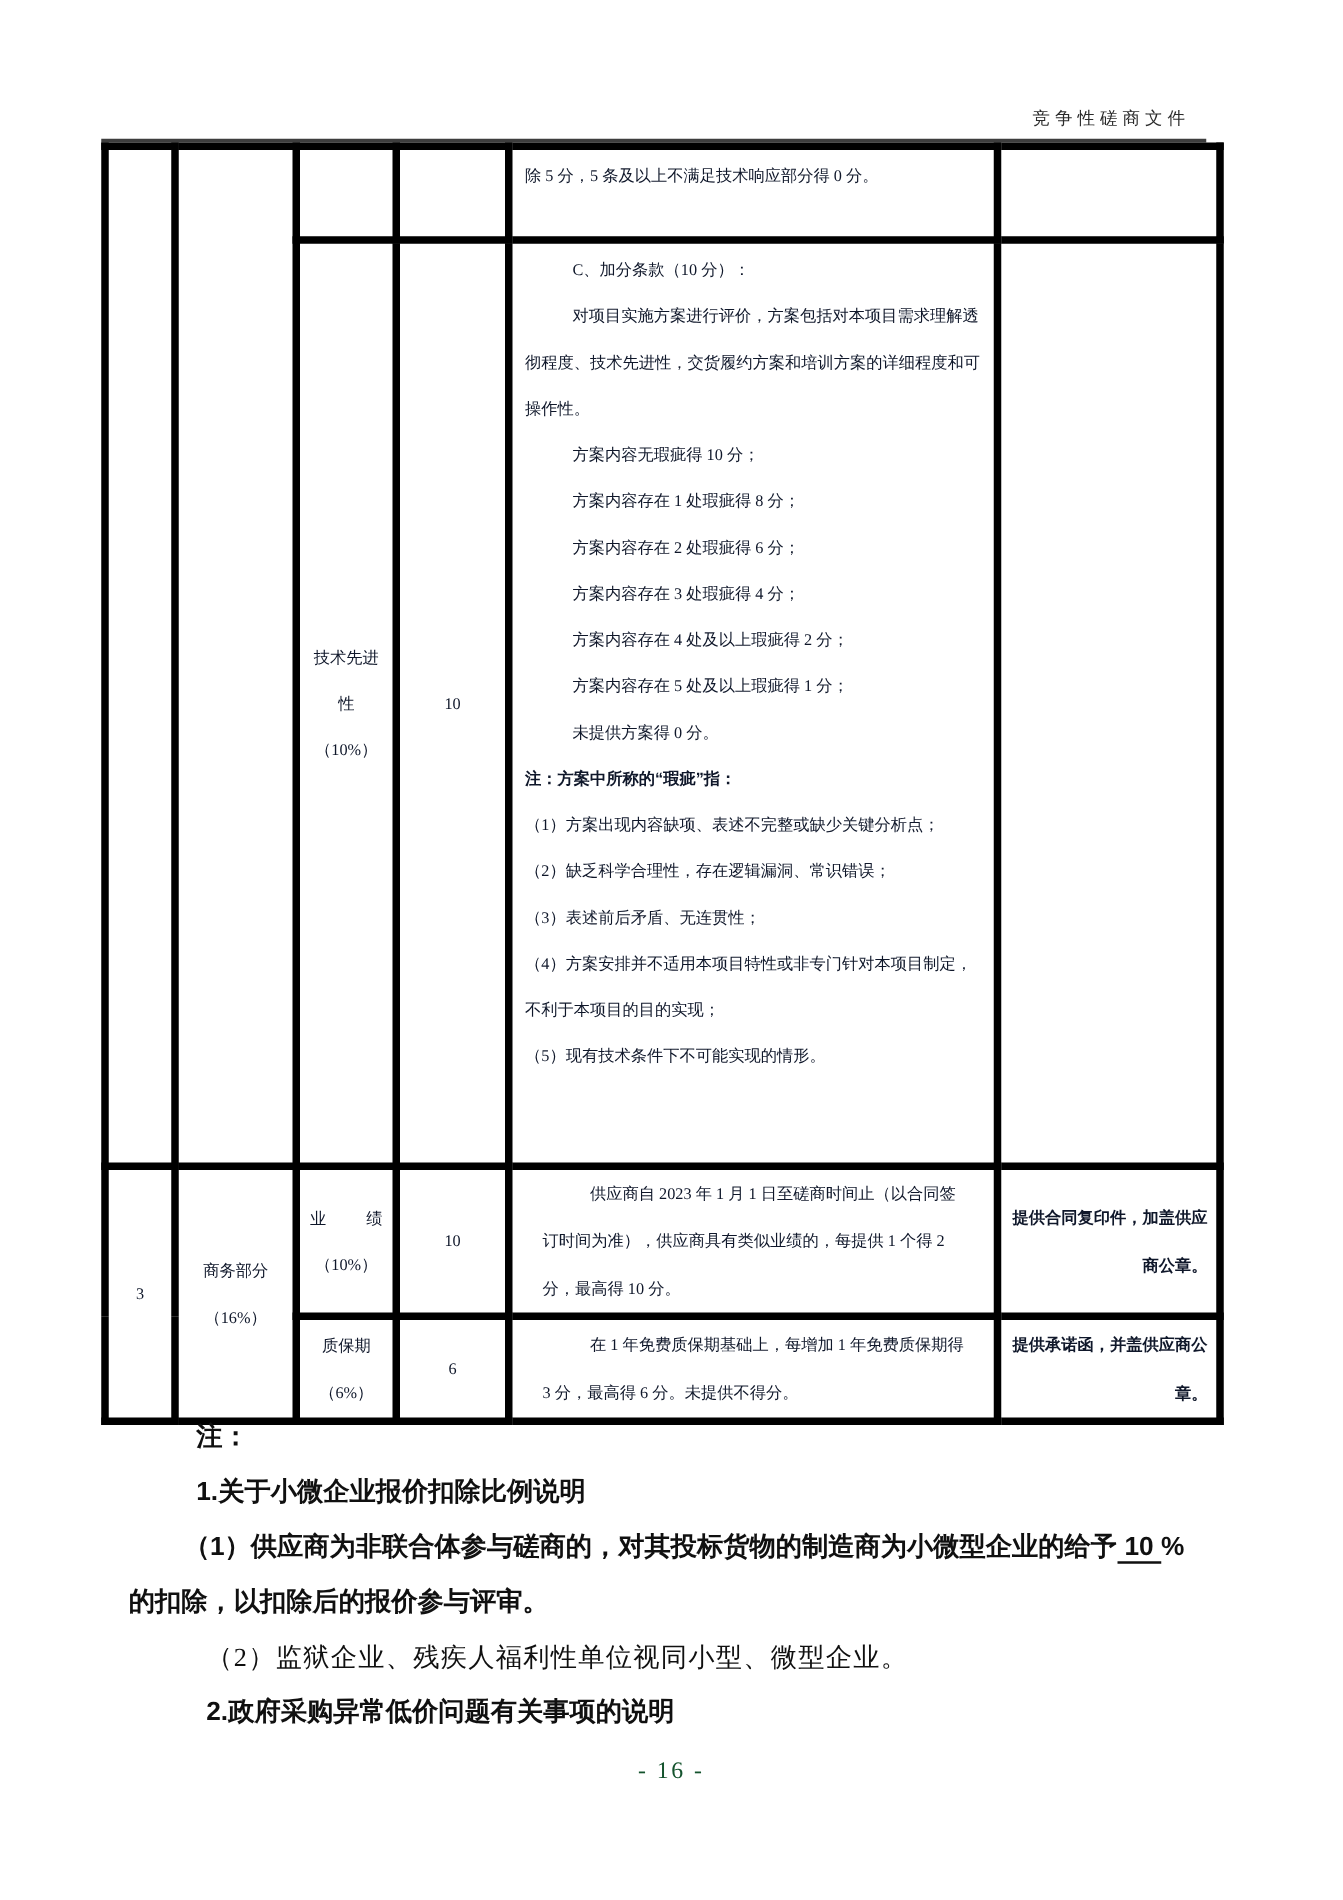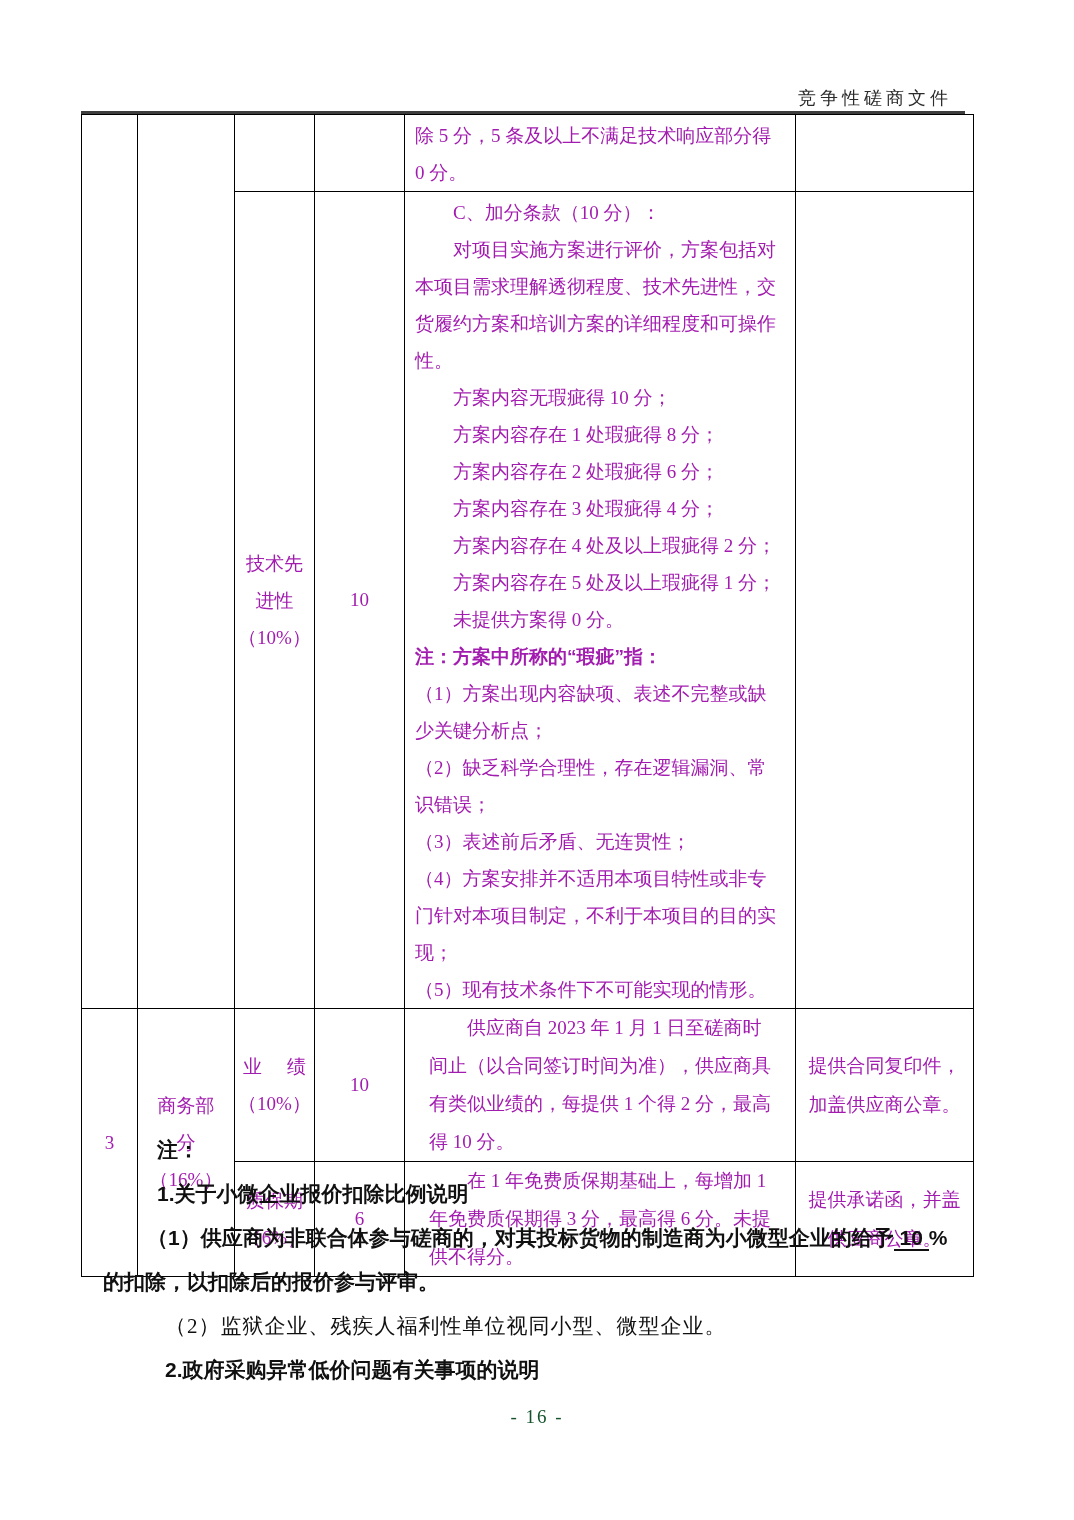--- a/index.html
+++ b/index.html
@@ -10,35 +10,35 @@
     background:#ffffff;
     font-family:"Liberation Serif","DejaVu Serif",serif;
     color:#141414;
     margin:0 auto;
     overflow:hidden;
   }
   
   .doc-header {
     position:absolute; top:86px; left:0; width:952px;
     text-align:right;
-    font-size:18px; letter-spacing:4px; color:#2b2b2b;
+    font-size:14px; letter-spacing:4px; color:#2b2b2b;
   }
   .header-rule {
     position:absolute; left:81px; top:111px;
     width:884px; height:3px; background:#3d3d3d;
   }
   
   table.eval-table {
     position:absolute; left:81px; top:114px;
     width:892px;
     border-collapse:collapse; table-layout:fixed;
   }
   .eval-table td {
-    border:1px solid #000000;
-    font-size:19px; color:#a21caf;
+    border:6px solid #000000;
+    font-size:13px; color:#0f172a;
     vertical-align:middle;
   }
   .cell-center { text-align:center; }
   .crit div { line-height:37px; }
   .crit .name-wrap { width:62px; margin:0 auto; }
   .crit .name-justify {
     margin:0 8px;
     text-align:justify; text-align-last:justify;
   }
   td.desc {
@@ -51,23 +51,24 @@
     padding:0 24px;
     line-height:38px;
   }
   td.desc p, td.desc-mid p { margin:0; }
   .p-indent { text-indent:38px; }
   .p-bold {
     font-weight:bold;
     font-family:"Liberation Sans","DejaVu Sans",sans-serif;
   }
   td.proof {
-    vertical-align:middle; text-align:center;
+    vertical-align:middle; text-align:right;
     padding:0 7px;
     line-height:39px;
+    font-weight:bold;
   }
   tr.r1 { height:75px; }
   tr.r2 { height:741px; }
   tr.r3 { height:110px; }
   tr.r4 { height:73px; }
   
   .notes {
     position:absolute; left:103px; top:1128px; width:872px;
     font-size:21px; line-height:44px;
     font-weight:bold;

